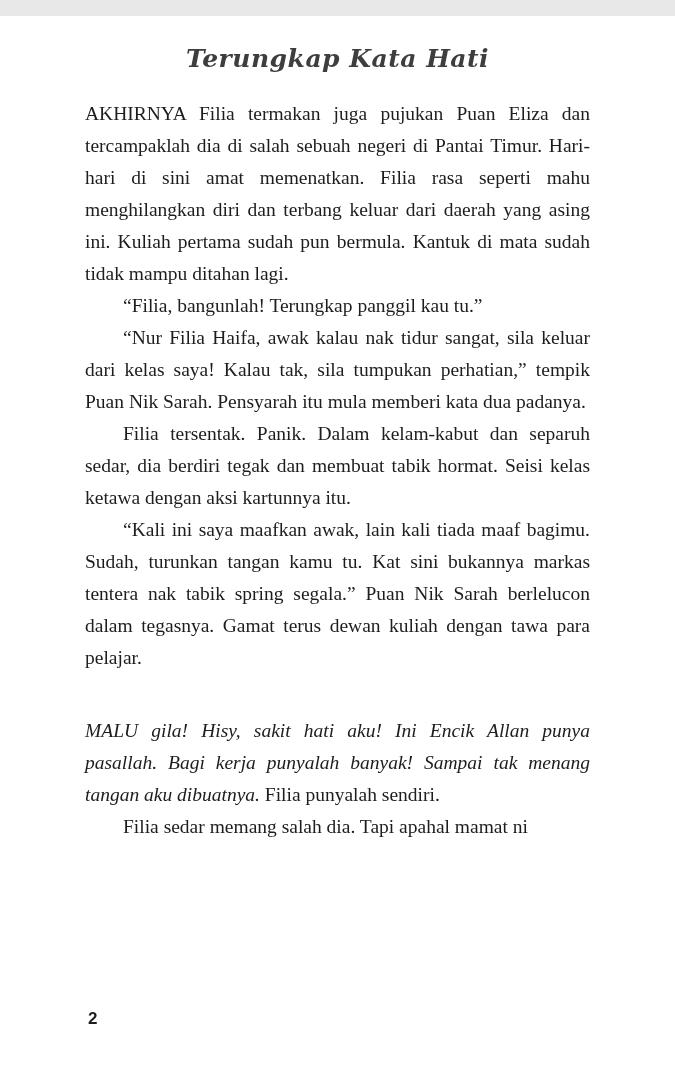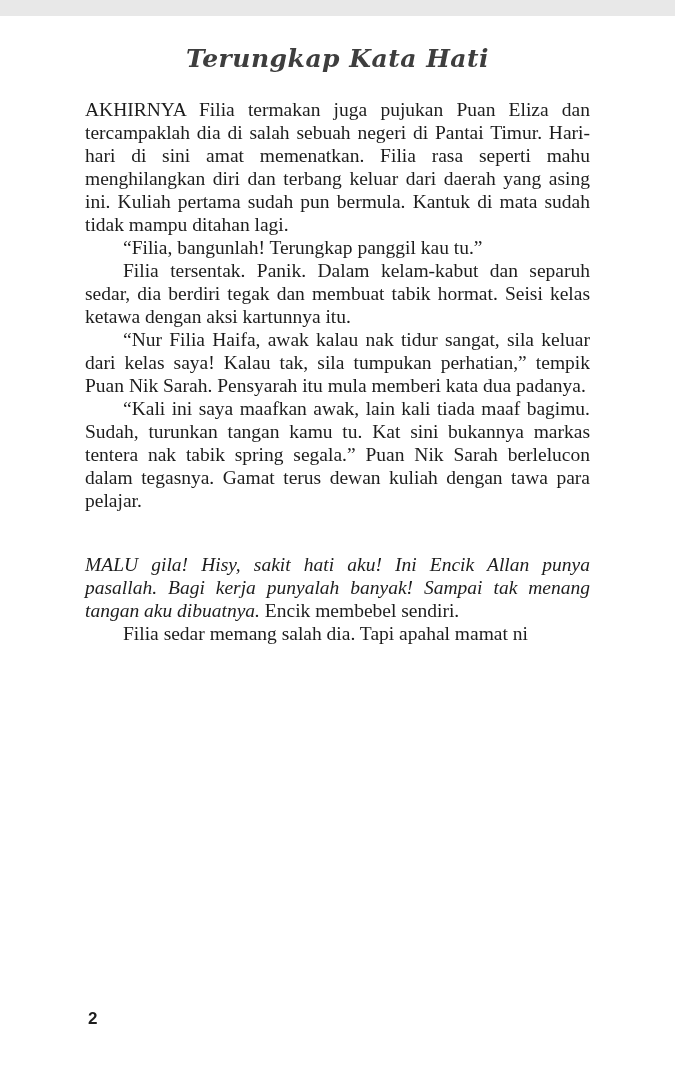--- a/index.html
+++ b/index.html
@@ -32,21 +32,21 @@
     font-style: italic;
     font-weight: 700;
     font-size: 25px;
     letter-spacing: 0.5px;
     color: var(--title);
   }
   .text-column {
     margin: 25px 85px 0 85px;
     width: 505px;
     font-size: 19.5px;
-    line-height: 23px;
+    line-height: 32px;
     text-align: justify;
   }
   .text-column p {
     margin: 0;
     padding: 0;
   }
   .text-column p.indent {
     text-indent: 38px;
   }
   .text-column em {
@@ -69,22 +69,22 @@
 <body>
 
 <div class="book-page">
   <div class="page-header">
     <span class="book-title">Terungkap Kata Hati</span>
   </div>
 
   <div class="text-column">
       <p><span>AKHIRNYA Filia termakan juga pujukan Puan Eliza dan tercampaklah dia di salah sebuah negeri di Pantai Timur. Hari-hari di sini amat memenatkan. Filia rasa seperti mahu menghilangkan diri dan terbang keluar dari daerah yang asing ini. Kuliah pertama sudah pun bermula. Kantuk di mata sudah tidak mampu ditahan lagi.</span></p>
       <p class="indent"><span>“Filia, bangunlah! Terungkap panggil kau tu.”</span></p>
+      <p class="indent"><span>“Nur Filia Haifa, awak kalau nak tidur sangat, sila keluar dari kelas saya! Kalau tak, sila tumpukan perhatian,” tempik Puan Nik Sarah. Pensyarah itu mula memberi kata dua padanya.</span></p>
       <p class="indent"><span>Filia tersentak. Panik. Dalam kelam-kabut dan separuh sedar, dia berdiri tegak dan membuat tabik hormat. Seisi kelas ketawa dengan aksi kartunnya itu.</span></p>
-      <p class="indent"><span>“Nur Filia Haifa, awak kalau nak tidur sangat, sila keluar dari kelas saya! Kalau tak, sila tumpukan perhatian,” tempik Puan Nik Sarah. Pensyarah itu mula memberi kata dua padanya.</span></p>
       <p class="indent"><span>“Kali ini saya maafkan awak, lain kali tiada maaf bagimu. Sudah, turunkan tangan kamu tu. Kat sini bukannya markas tentera nak tabik spring segala.” Puan Nik Sarah berlelucon dalam tegasnya. Gamat terus dewan kuliah dengan tawa para pelajar.</span></p>
       <div class="scene-break"></div>
-      <p><em>MALU gila! Hisy, sakit hati aku! Ini Encik Allan punya pasallah. Bagi kerja punyalah banyak! Sampai tak menang tangan aku dibuatnya.</em><span> Encik membebel sendiri.</span></p>
+      <p><em>MALU gila! Hisy, sakit hati aku! Ini Encik Allan punya pasallah. Bagi kerja punyalah banyak! Sampai tak menang tangan aku dibuatnya.</em><span> Filia punyalah sendiri.</span></p>
       <p class="indent"><span>Filia sedar memang salah dia. Tapi apahal mamat ni</span></p>
     </div>
 
   <div class="page-number">2</div>
 </div>
 
 </body></html>

